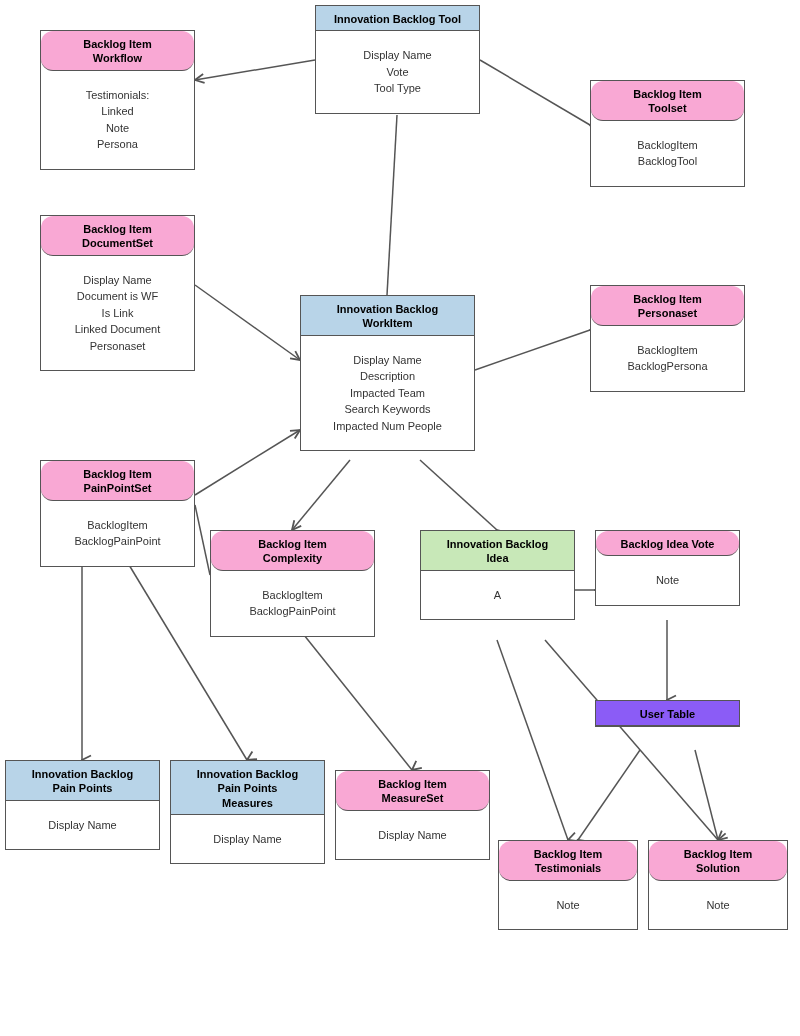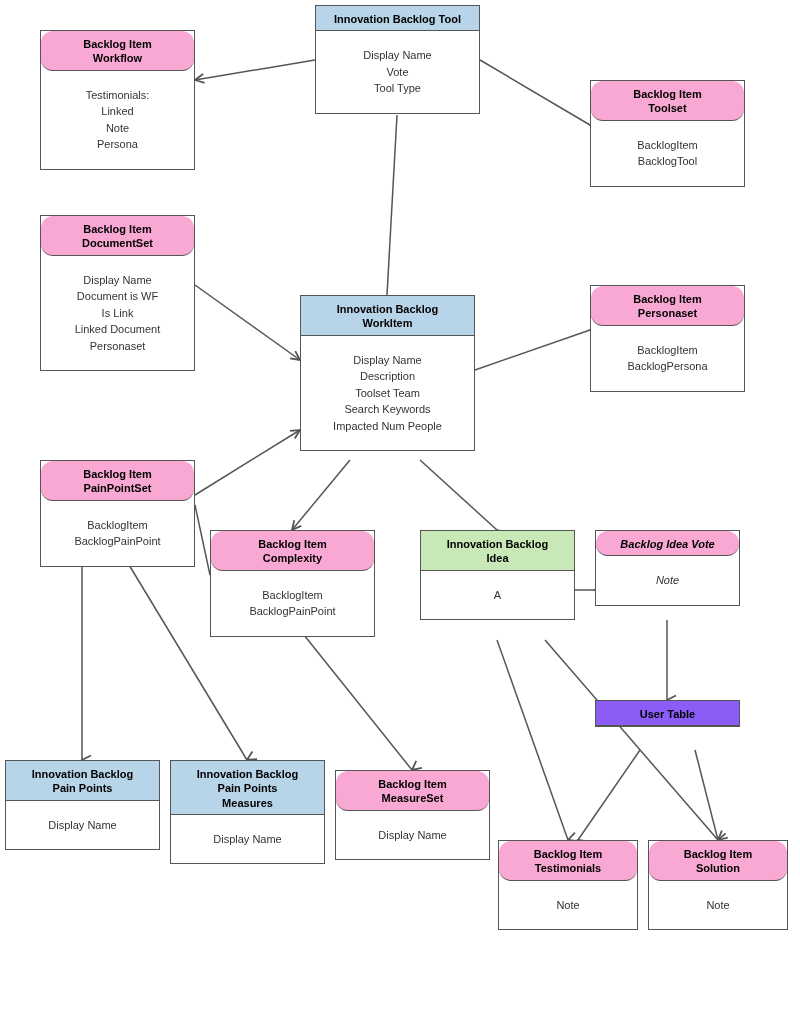--- a/index.html
+++ b/index.html
@@ -180,21 +180,21 @@
       <div>Linked Document</div>
       <div>Personaset</div>
     </div>
   </div>
 
   <div class="box blue-header" style="left:300px; top:295px; width:175px;">
     <div class="box-header">Innovation Backlog<br>WorkItem</div>
     <div class="box-body">
       <div>Display Name</div>
       <div>Description</div>
-      <div>Toolset Team</div>
+      <div>Impacted Team</div>
       <div>Search Keywords</div>
       <div>Impacted Num People</div>
     </div>
   </div>
 
   <div class="box pink-header" style="left:590px; top:285px; width:155px;">
     <div class="box-header">Backlog Item<br>Personaset</div>
     <div class="box-body">
       <div>BacklogItem</div>
       <div>BacklogPersona</div>
@@ -217,21 +217,21 @@
     </div>
   </div>
 
   <div class="box green-header" style="left:420px; top:530px; width:155px;">
     <div class="box-header">Innovation Backlog<br>Idea</div>
     <div class="box-body">
       <div>A</div>
     </div>
   </div>
 
-  <div class="box pink-header" style="left:595px; top:530px; width:145px;font-style:italic;">
+  <div class="box pink-header" style="left:595px; top:530px; width:145px;">
     <div class="box-header">Backlog Idea Vote</div>
     <div class="box-body">
       <div>Note</div>
     </div>
   </div>
 
   <div class="box yellow-header" style="left:595px; top:700px; width:145px;">
     <div class="box-header">User Table</div>
   </div>
 

